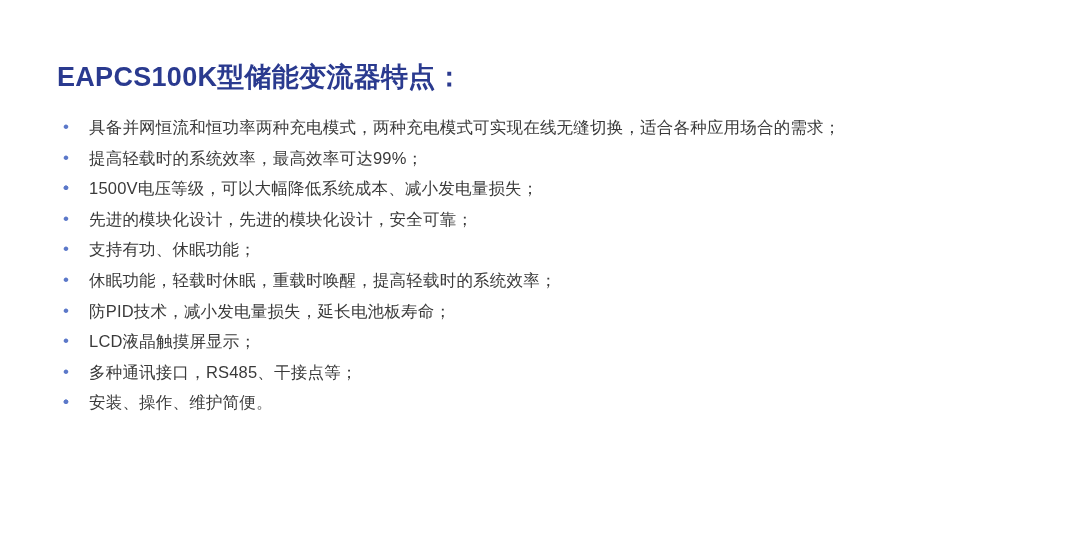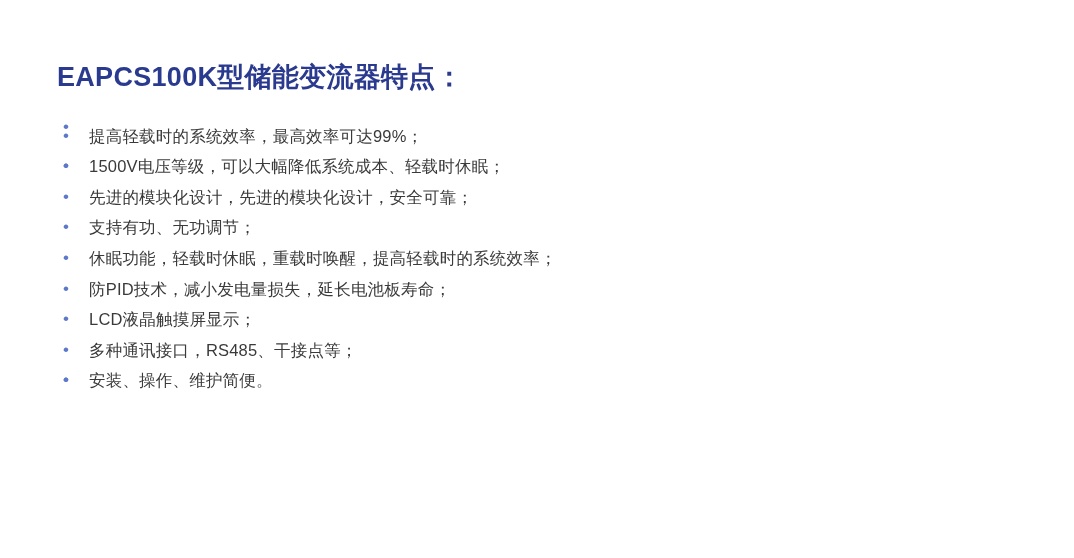--- a/index.html
+++ b/index.html
@@ -72,39 +72,40 @@
 </head>
 <body>
 
 <div class="slide">
 
   <div class="slide-title">EAPCS100K型储能变流器特点：</div>
 
   <ul class="bullet-list">
     <li class="bullet-item">
       <span class="bullet-dot">•</span>
+      <span class="bullet-text">具备并网恒流和恒功率两种充电模式，两种充电模式可实现在线无缝切换，适合各种应用场合的需求；</span>
     </li>
     <li class="bullet-item">
       <span class="bullet-dot">•</span>
       <span class="bullet-text">提高轻载时的系统效率，最高效率可达99%；</span>
     </li>
     <li class="bullet-item">
       <span class="bullet-dot">•</span>
     </li>
     <li class="bullet-item">
       <span class="bullet-dot">•</span>
-      <span class="bullet-text">1500V电压等级，可以大幅降低系统成本、轻载时休眠；</span>
+      <span class="bullet-text">1500V电压等级，可以大幅降低系统成本、减小发电量损失；</span>
     </li>
     <li class="bullet-item">
       <span class="bullet-dot">•</span>
       <span class="bullet-text">先进的模块化设计，先进的模块化设计，安全可靠；</span>
     </li>
     <li class="bullet-item">
       <span class="bullet-dot">•</span>
-      <span class="bullet-text">支持有功、无功调节；</span>
+      <span class="bullet-text">支持有功、休眠功能；</span>
     </li>
     <li class="bullet-item">
       <span class="bullet-dot">•</span>
       <span class="bullet-text">休眠功能，轻载时休眠，重载时唤醒，提高轻载时的系统效率；</span>
     </li>
     <li class="bullet-item">
       <span class="bullet-dot">•</span>
       <span class="bullet-text">防PID技术，减小发电量损失，延长电池板寿命；</span>
     </li>
     <li class="bullet-item">

